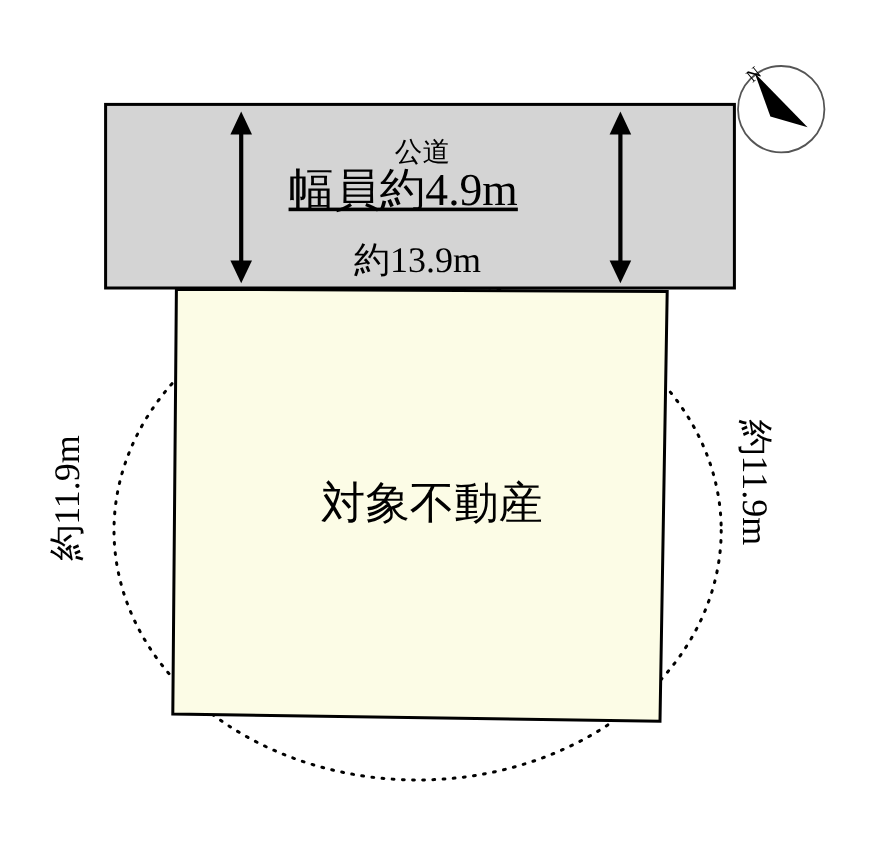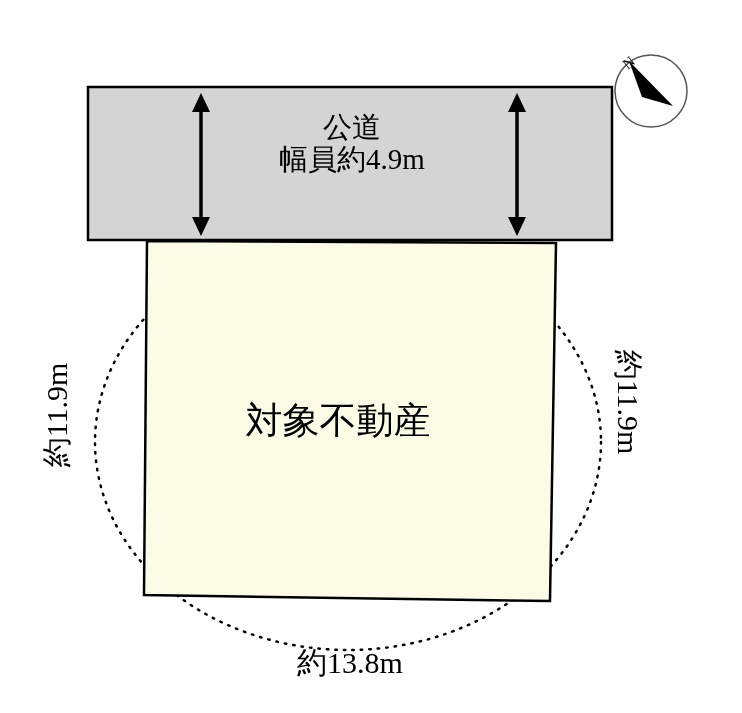--- a/index.html
+++ b/index.html
@@ -22,26 +22,26 @@
     top: 0;
     width: 742px;
     height: 713px;
   }
   .txt {
     position: absolute;
     transform: translate(-50%, -50%);
     white-space: nowrap;
     line-height: 1;
   }
-  .road-label   { left: 352px; top: 127px; font-size: 29px; }
-  .road-width   { left: 352px; top: 159px; font-size: 29px; }
+  .road-label   { left: 352px; top: 127px; font-size: 23px; }
+  .road-width   { left: 336px; top: 159px; font-size: 38px; text-decoration: underline; }
   .road-length  { left: 348px; top: 218px; font-size: 30px; }
   .parcel-text {
     position: absolute;
-    left: 338px;
+    left: 360px;
     top: 420px;
     transform: translate(-50%, -50%);
     text-align: right;
     font-size: 37px;
     line-height: 45px;
     white-space: nowrap;
   }
   .dim-left {
     left: 57px; top: 415px;
     transform: translate(-50%, -50%) rotate(-90deg);
@@ -85,24 +85,24 @@
     </g>
 
     <g>
       <circle cx="651" cy="91" r="36" fill="#ffffff" stroke="#555555" stroke-width="1.5"></circle>
       <polygon points="629,61 673,106 642,97" fill="#000000" stroke="none"></polygon>
     </g>
   </svg>
 
   <div class="txt road-label">公道</div>
   <div class="txt road-width">幅員約4.9m</div>
+  <div class="txt road-length">約13.9m</div>
 
   <div class="parcel-text">
     <div>対象不動産</div>
   </div>
 
   <div class="txt dim-left">約11.9m</div>
   <div class="txt dim-right">約11.9m</div>
-  <div class="txt dim-bottom">約13.8m</div>
 
   <div class="txt compass-n">N</div>
 
 </div>
 
 </body></html>

